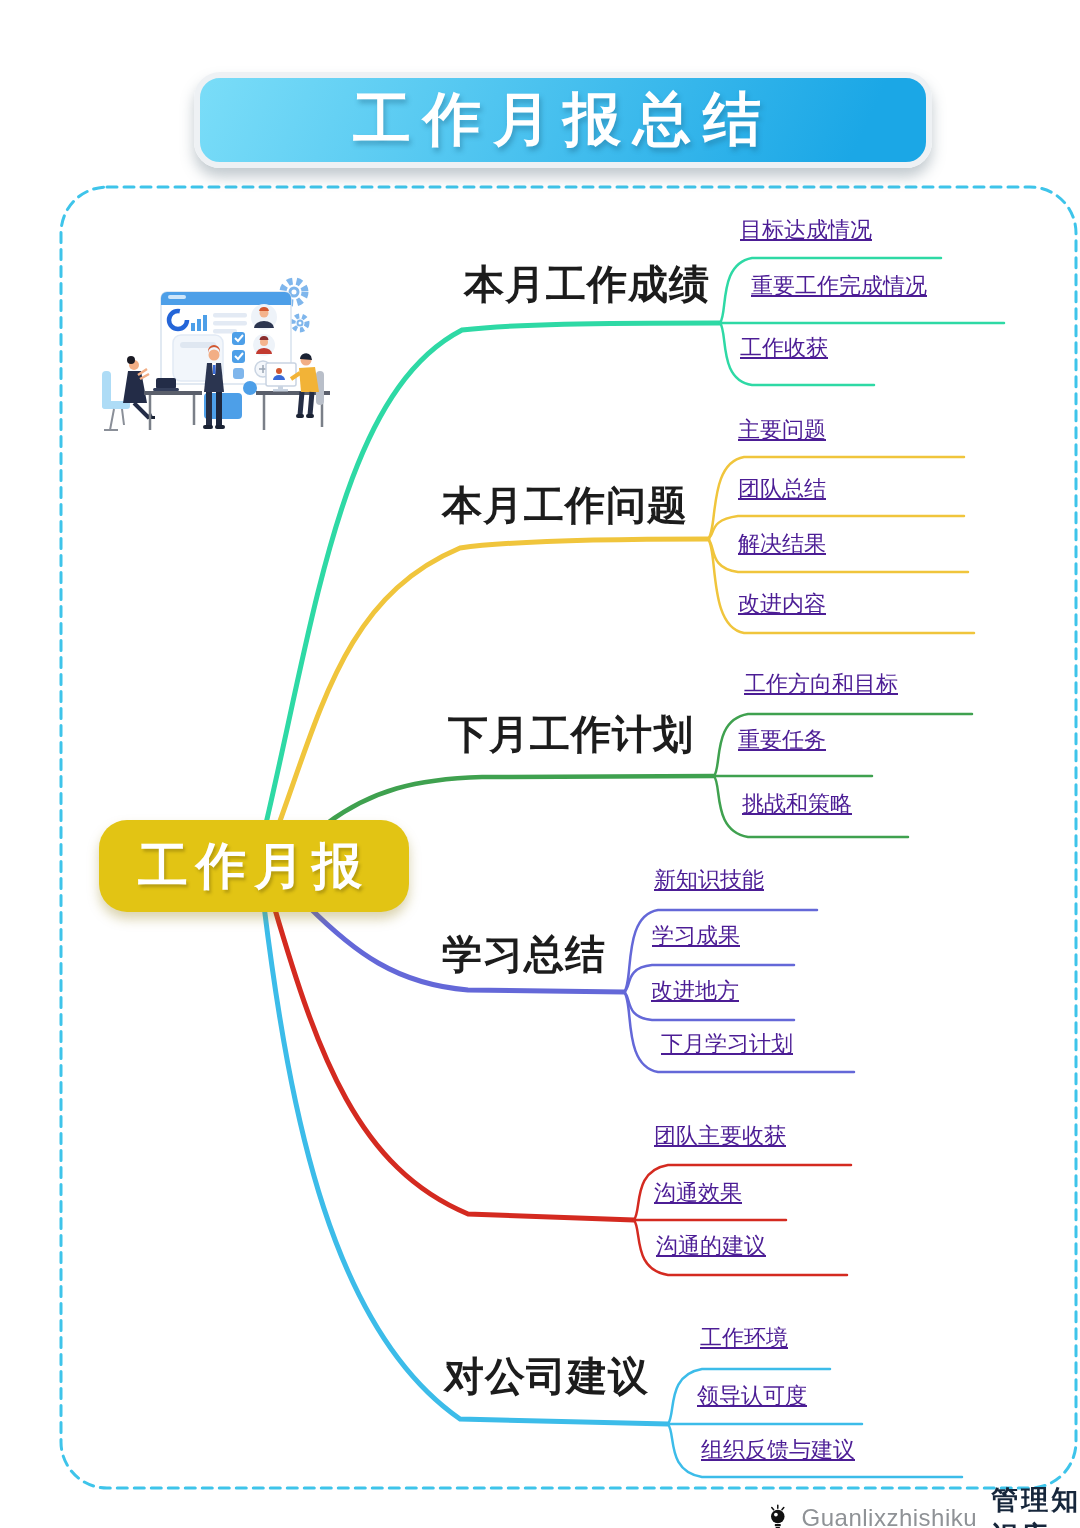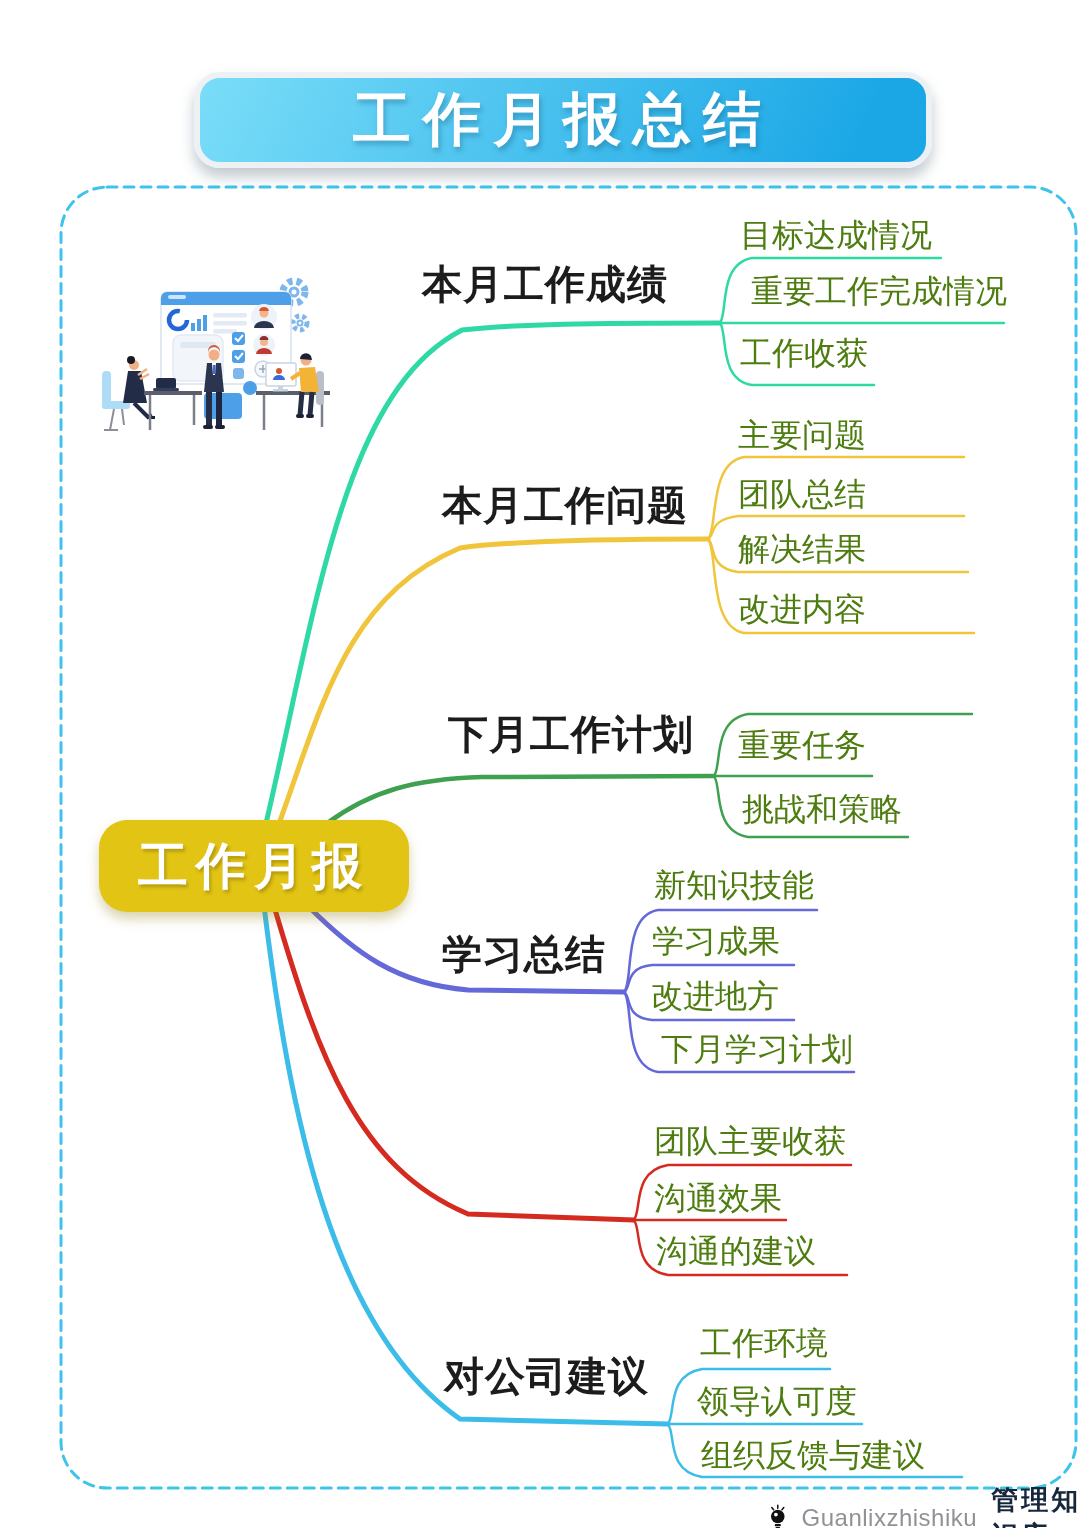--- a/index.html
+++ b/index.html
@@ -14,22 +14,22 @@
   .banner-text{font-size:58px;font-weight:bold;color:#ffffff;letter-spacing:12px;
           text-shadow:2px 4px 5px rgba(25,95,130,.38);}
   .central{position:absolute;left:75px;top:820px;width:310px;height:92px;
           background:var(--central-fill,#E2C414);border-radius:28px;
           display:flex;align-items:center;justify-content:center;
           box-shadow:0 7px 12px rgba(150,130,25,.35);}
   .central-text{font-size:50px;font-weight:bold;color:#ffffff;letter-spacing:8px;
           text-shadow:2px 3px 3px rgba(130,110,10,.45);}
   .parent-label{position:absolute;font-size:40px;font-weight:600;color:#1c1c1c;
           letter-spacing:1px;white-space:nowrap;line-height:1.1;}
-  .child-label{position:absolute;font-size:32px;font-weight:400;color:#4d7c0f;
-          white-space:nowrap;line-height:1.1;}
+  .child-label{position:absolute;font-size:22px;font-weight:400;color:#4c1d95;
+          white-space:nowrap;line-height:1.1;text-decoration:underline;}
   .footer{position:absolute;left:744px;top:1482px;display:flex;align-items:center;gap:14px;}
   .footer-latin{font-size:24px;color:#8f9296;letter-spacing:.5px;}
   .footer-cn{font-size:27px;font-weight:bold;color:#16263b;font-family:"DejaVu Serif",serif;letter-spacing:3px;}
   .illu{position:absolute;left:70px;top:275px;width:240px;height:160px;}
 </style>
 </head>
 <body>
 
 <div class="page" style="--banner1: #7ADDF8; --banner2: #1BA7E6; --central-fill: #E2C414;">
 
@@ -161,35 +161,36 @@
   </svg>
 
   <div class="banner">
     <span class="banner-text">工作月报总结</span>
   </div>
 
   <div class="central">
     <span class="central-text">工作月报</span>
   </div>
 
-  <div class="parent-label" style="left:398px;top:262px">本月工作成绩</div>
+  <div class="parent-label" style="left:440px;top:262px">本月工作成绩</div>
   <div class="parent-label" style="left:418px;top:483px">本月工作问题</div>
   <div class="parent-label" style="left:418px;top:932px">学习总结</div>
   <div class="parent-label" style="left:424px;top:712px">下月工作计划</div>
   <div class="parent-label" style="left:420px;top:1354px">对公司建议</div>
 
   <div class="child-label" style="left:716px;top:218px">目标达成情况</div>
   <div class="child-label" style="left:727px;top:274px">重要工作完成情况</div>
   <div class="child-label" style="left:716px;top:336px">工作收获</div>
 
   <div class="child-label" style="left:714px;top:418px">主要问题</div>
   <div class="child-label" style="left:714px;top:477px">团队总结</div>
   <div class="child-label" style="left:714px;top:532px">解决结果</div>
   <div class="child-label" style="left:714px;top:592px">改进内容</div>
 
+  <div class="child-label" style="left:720px;top:672px">工作方向和目标</div>
   <div class="child-label" style="left:714px;top:728px">重要任务</div>
   <div class="child-label" style="left:718px;top:792px">挑战和策略</div>
 
   <div class="child-label" style="left:630px;top:868px">新知识技能</div>
   <div class="child-label" style="left:628px;top:924px">学习成果</div>
   <div class="child-label" style="left:627px;top:979px">改进地方</div>
   <div class="child-label" style="left:637px;top:1032px">下月学习计划</div>
 
   <div class="child-label" style="left:630px;top:1124px">团队主要收获</div>
   <div class="child-label" style="left:630px;top:1181px">沟通效果</div>

